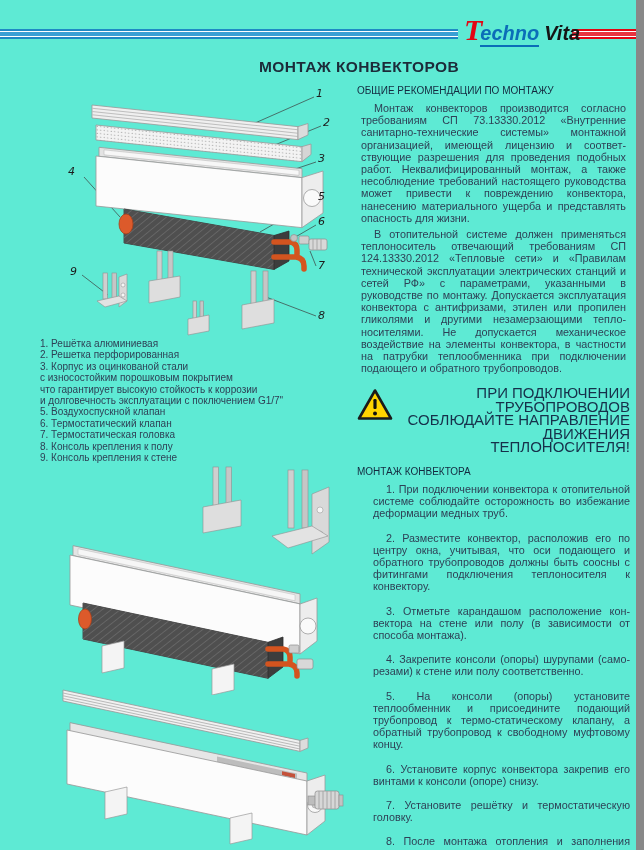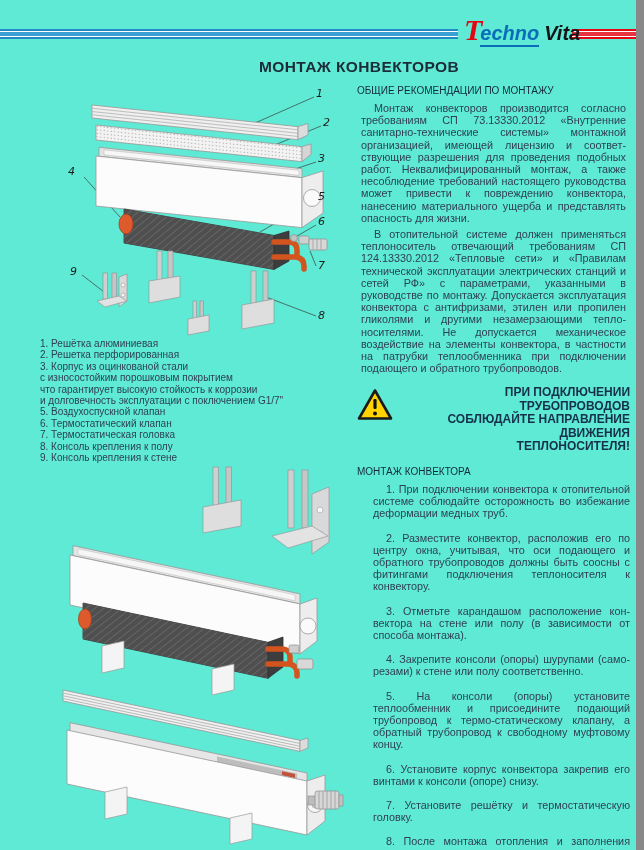--- a/index.html
+++ b/index.html
@@ -25,21 +25,21 @@
   .d3{left:20px;top:688px;width:330px;height:162px;}
   .callout{position:absolute;font:italic 11px "DejaVu Sans",sans-serif;color:#1c1c1c;}
   .parts-list{position:absolute;left:28px;top:338px;width:312px;
       font-size:10px;line-height:11.4px;color:#2e4156;margin-left:12px;}
   
   .right-col{position:absolute;left:357px;top:85px;width:273px;}
   .sec-title{font-size:10px;font-weight:400;color:#13293f;text-align:left;margin:0 0 6px 0;}
   .para{font-size:10.8px;line-height:12.2px;text-align:justify;text-indent:13px;margin:4px;}
   .warning{display:flex;align-items:flex-start;margin:12px 0 12px 0;}
   .warn-icon{flex:0 0 38px;padding-top:2px;}
-  .warn-text{flex:1;text-align:right;font-size:12px;font-weight:700;
+  .warn-text{flex:1;text-align:right;font-size:15px;font-weight:400;
       line-height:13.5px;color:#16304a;}
   .sec-title2{margin:0 0 6px 0;}
   .step{font-size:10.8px;line-height:12.2px;text-align:justify;text-indent:13px;margin:0 0 12px 16px;}
 </style>
 </head>
 <body>
 
 <div class="page">
 
   <div class="stripes stripes-blue"></div>

